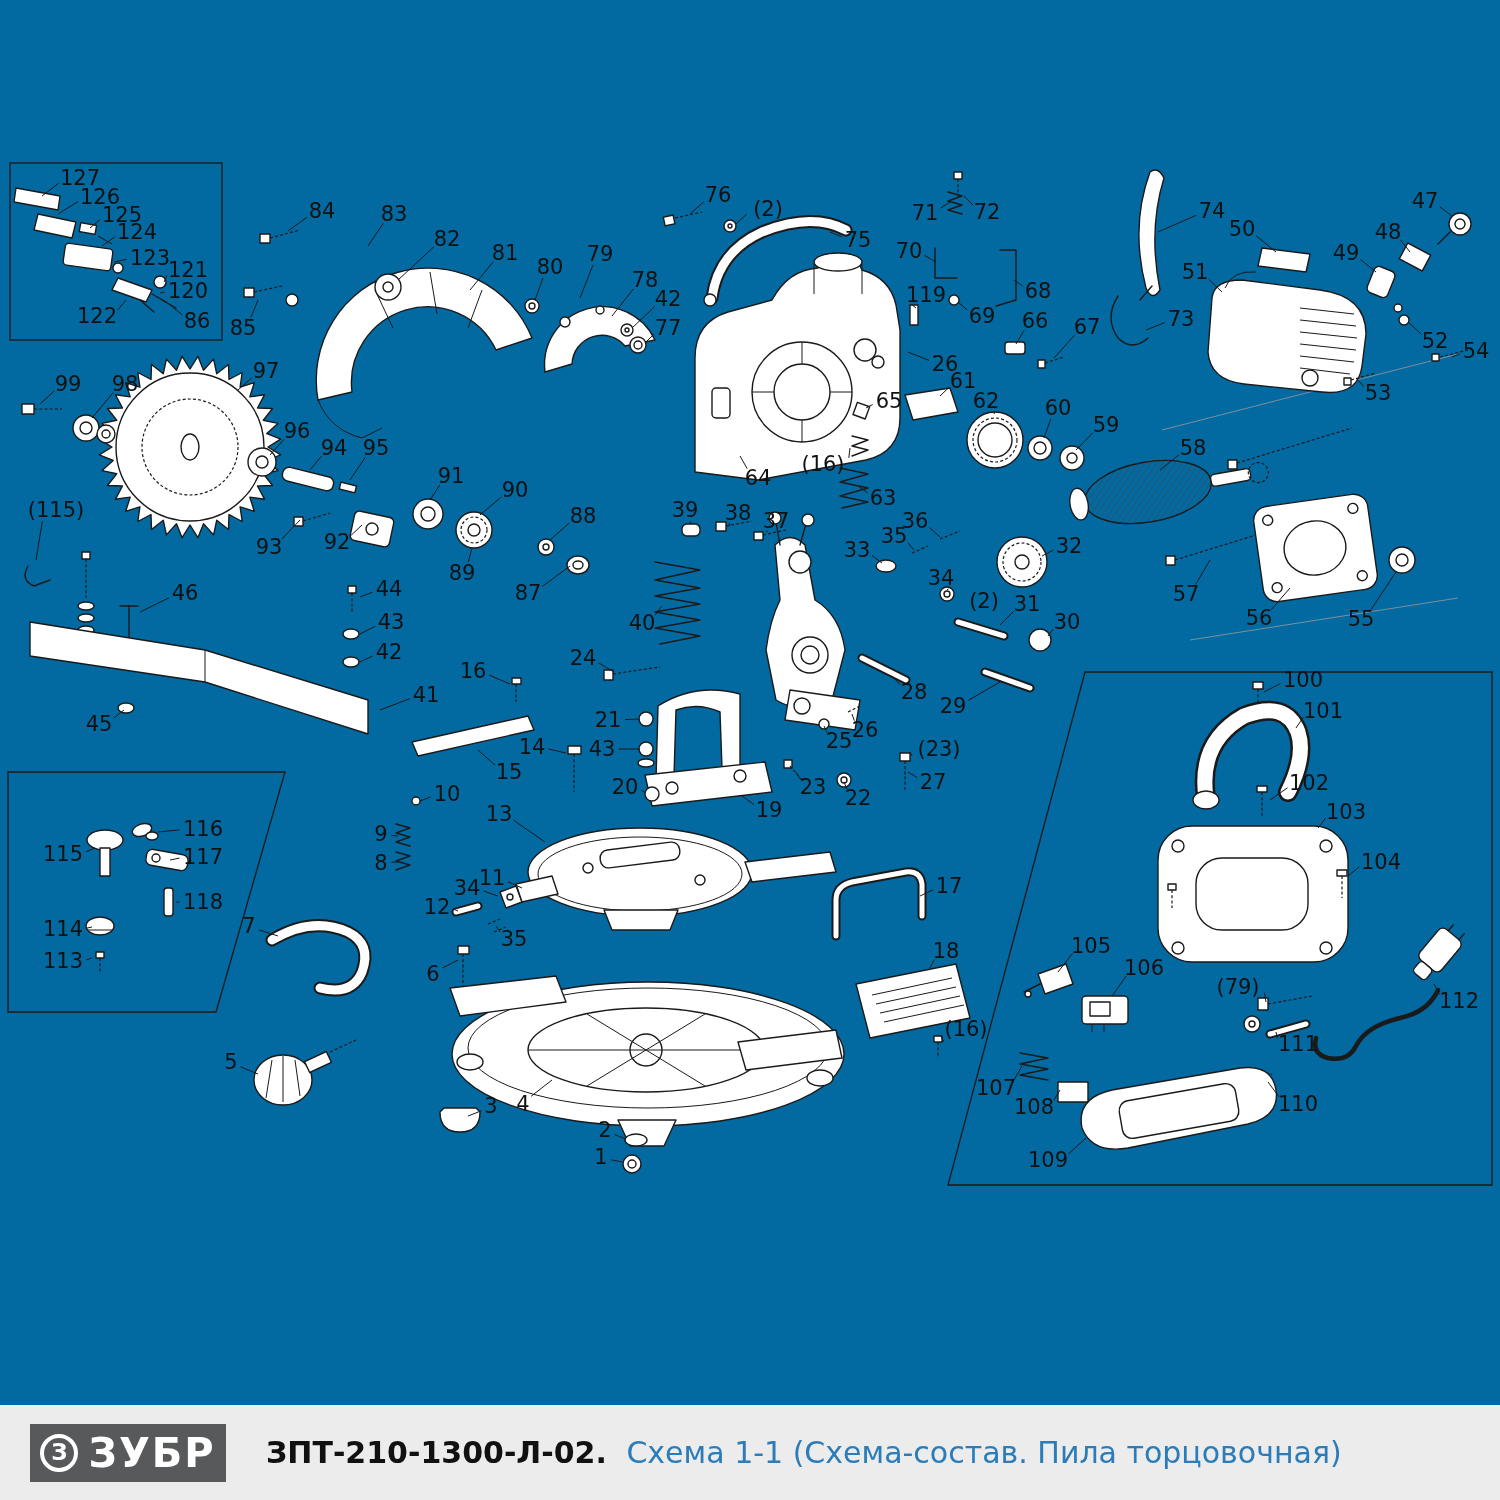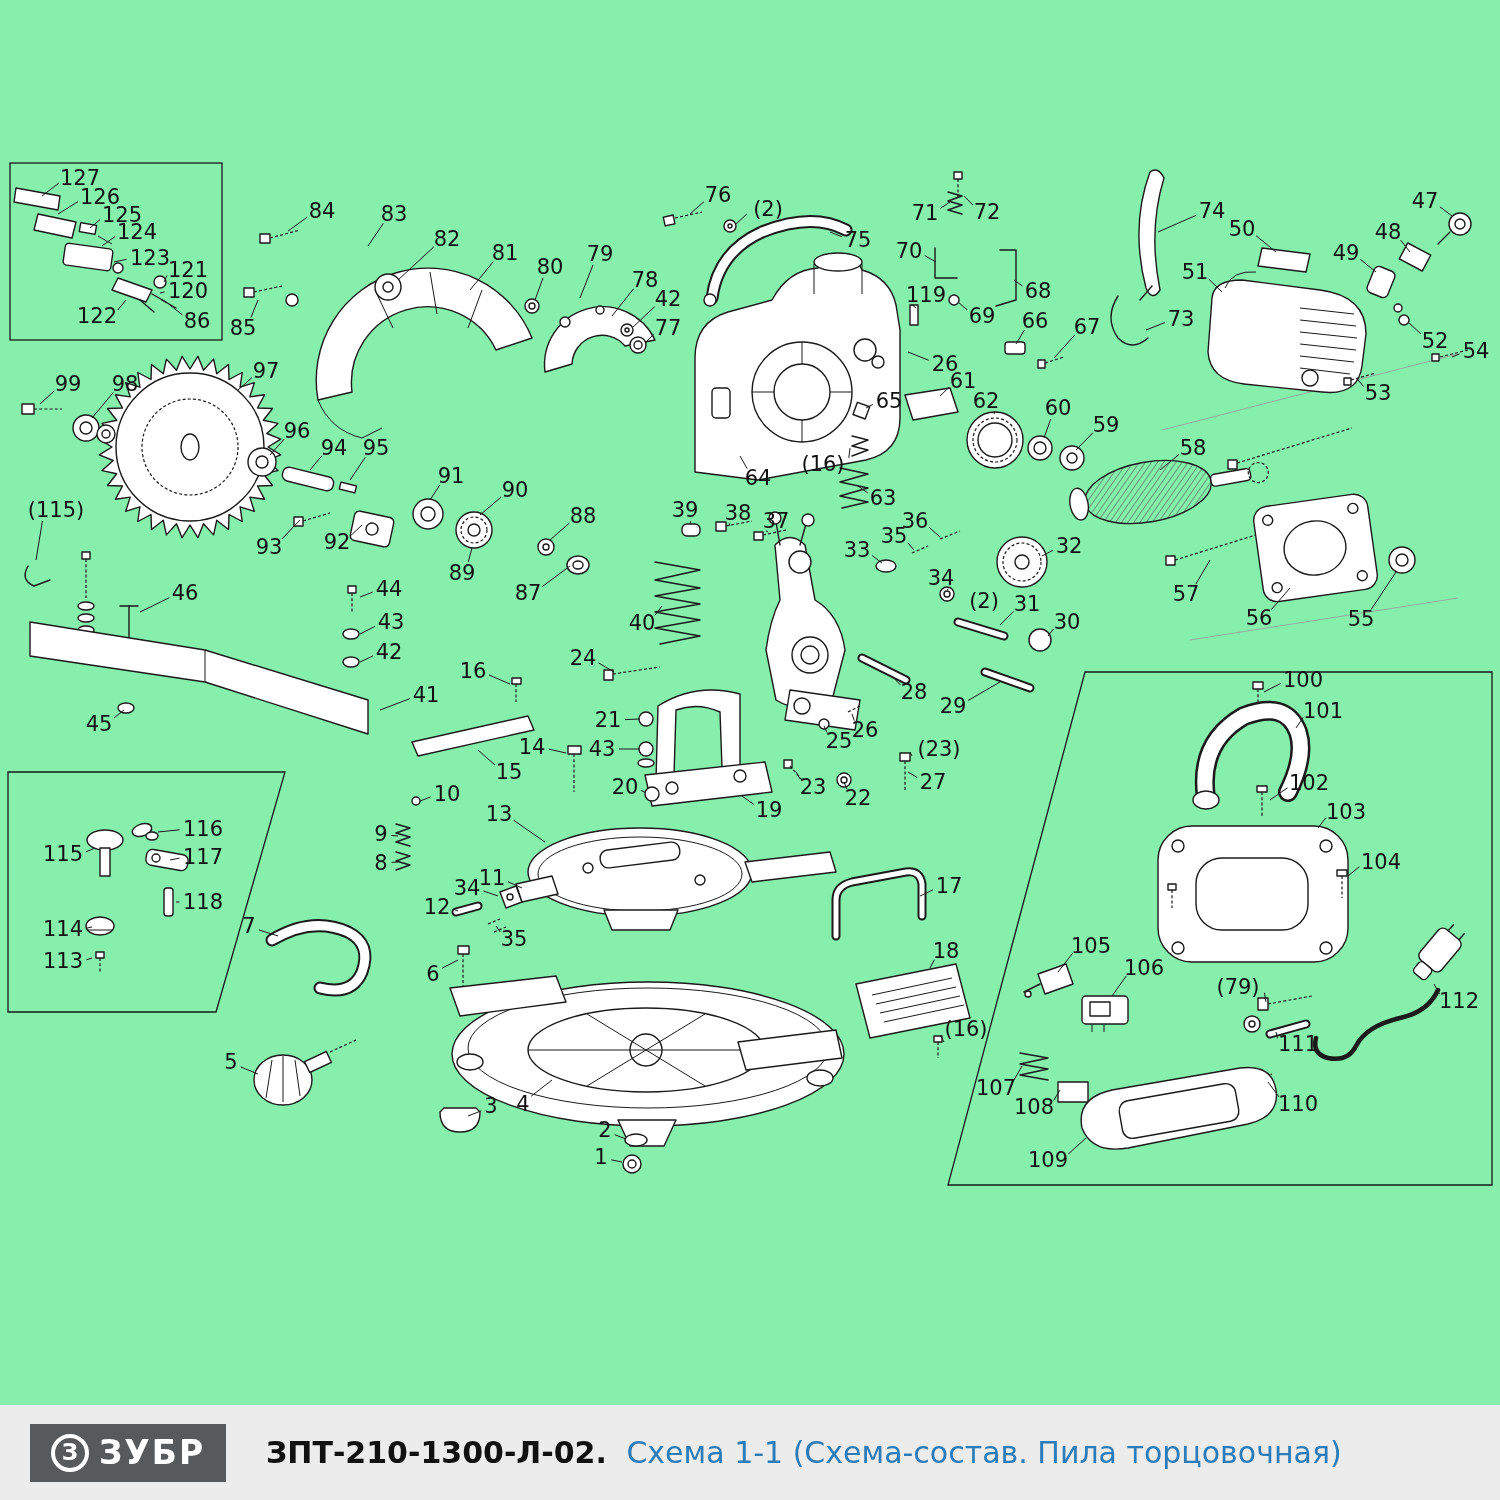--- a/index.html
+++ b/index.html
@@ -1,38 +1,38 @@
 <!DOCTYPE html>
 <html><head>
 <meta charset="utf-8">
 <style>
   * { margin:0; padding:0; box-sizing:border-box; }
   html,body { width:1500px; background:#fff; font-family:"DejaVu Sans", sans-serif; }
-  .page { position:relative; width:1500px; height:1500px; background:#86efac; overflow:hidden; }
+  .page { position:relative; width:1500px; height:1500px; background:#0369a1; overflow:hidden; }
   .diagram-area { position:absolute; top:0; left:0; width:1500px; height:1405px; }
   svg { display:block; }
   .part  { fill:#fff; stroke:#1a1a1a; stroke-width:1.4; stroke-linejoin:round; stroke-linecap:round; }
   .pf    { fill:none; stroke:#1a1a1a; stroke-width:1.4; stroke-linejoin:round; stroke-linecap:round; }
   .thin  { fill:none; stroke:#1a1a1a; stroke-width:1; }
   .dash  { fill:none; stroke:#1a1a1a; stroke-width:1.2; stroke-dasharray:3 2.2; }
   .frame { fill:none; stroke:#1a1a1a; stroke-width:1.3; }
   .ghost { fill:none; stroke:#9a9a9a; stroke-width:.8; }
   .tube  { fill:none; stroke:#1a1a1a; stroke-width:13; stroke-linecap:round; }
   .tubein{ fill:none; stroke:#fff; stroke-width:9; stroke-linecap:round; }
   .tube2 { fill:none; stroke:#1a1a1a; stroke-width:9; stroke-linecap:round; }
   .tube2in{ fill:none; stroke:#fff; stroke-width:5; stroke-linecap:round; }
   .lbl   { font-family:"DejaVu Sans", sans-serif; font-size:21px; fill:#111; text-anchor:middle; }
   .leader{ stroke:#1a1a1a; stroke-width:1; }
   .footer { position:absolute; left:0; bottom:0; width:1500px; height:95px; background:#ececec;
             display:flex; align-items:center; }
   .logo { width:196px; height:58px; background:#58595b; margin-left:30px; flex:0 0 auto;
           display:flex; align-items:center; justify-content:center; gap:10px; }
   .logo-ring { width:38px; height:38px; border:4px solid #fff; border-radius:50%; color:#fff;
                display:flex; align-items:center; justify-content:center; font-weight:bold; font-size:23px; line-height:1; }
-  .logo-text { color:#fff; font-size:33px; font-weight:bold; letter-spacing:2px; }
+  .logo-text { color:#fff; font-size:40px; font-weight:bold; letter-spacing:2px; }
   .title { margin-left:40px; font-size:30px; white-space:nowrap; }
   .title-bold { font-weight:bold; color:#111; }
   .title-rest { color:#2b7cb9; margin-left:10px; }
 </style>
 </head>
 <body>
 
 <div class="page">
   <div class="diagram-area">
     <svg id="diagram-svg" viewBox="0 0 1500 1405" width="1500" height="1405" xmlns="http://www.w3.org/2000/svg">

